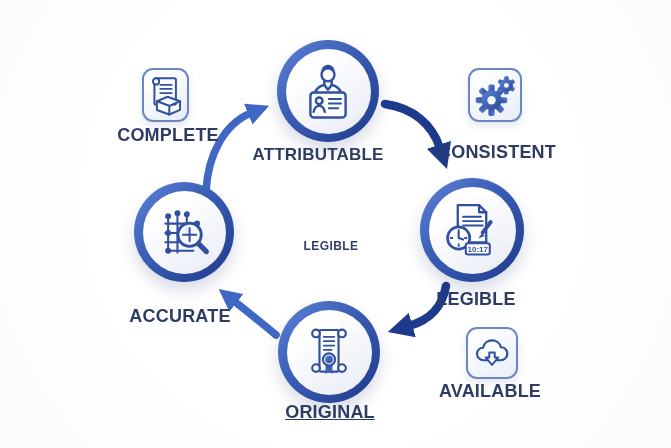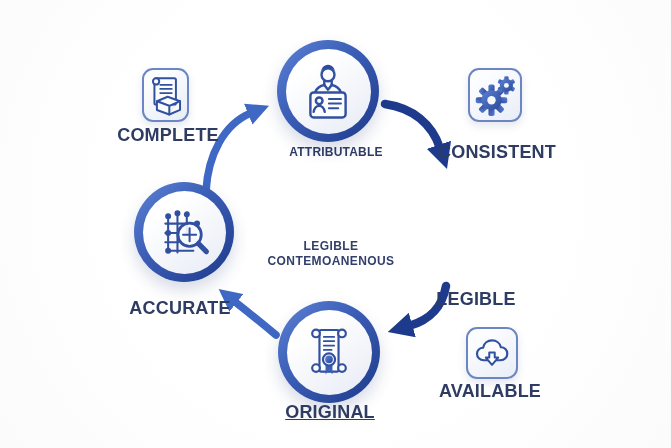--- a/index.html
+++ b/index.html
@@ -66,21 +66,21 @@
         <path d="M26,23 V27 M34,23 V27"></path>
         <path d="M16,35 C18,30 23,27.5 26,27 M34,27 C37,27.5 42,30 44,35"></path>
         <path d="M26,27 L30,32 L34,27"></path>
         <rect x="11" y="35" width="38" height="27" rx="3.5" fill="#fdfdfe"></rect>
         <circle cx="20.5" cy="44" r="3.6"></circle>
         <path d="M14.5,56 C15.5,51 18,49.5 20.5,49.5 C23,49.5 25.5,51 26.5,56"></path>
         <path d="M31,42 H44 M31,47 H44 M31,52 H41" stroke-width="2.2"></path>
       </svg>
     </div>
   </div>
-  <div class="node-label" style="left:336px;top:145px;font-size:12px;">ATTRIBUTABLE</div>
+  <div class="node-label" style="left:318px;top:145px;font-size:17px;">ATTRIBUTABLE</div>
 
   <div class="square-node" style="left:142px;top:68px;width:47px;height:54px;">
     <svg width="38" height="43" viewBox="0 0 46 52" fill="none" stroke="#31509f" stroke-width="2.4" stroke-linecap="round" stroke-linejoin="round">
       <rect x="9" y="5" width="26" height="32" rx="2" fill="#fbfcfe"></rect>
       <circle cx="11" cy="9" r="3.8" fill="#fbfcfe"></circle>
       <path d="M16,13 H30 M16,18 H30 M16,23 H30" stroke-width="2.1"></path>
       <path d="M12,33 L25,27.5 L40,33 L27,38.5 Z" fill="#fbfcfe"></path>
       <path d="M12,33 V43.5 L27,49 V38.5 Z" fill="#fbfcfe"></path>
       <path d="M40,33 V43.5 L27,49" fill="#fbfcfe"></path>
     </svg>
@@ -116,40 +116,56 @@
           <rect x="34.5" y="3.5" width="5" height="6.5" rx="1.5" transform="rotate(300,37,14)"></rect>
         </g>
         <circle cx="37" cy="14" r="7.5"></circle>
       </g>
       <circle cx="20" cy="31" r="4.8" fill="#f4f7fc"></circle>
       <circle cx="37" cy="14" r="2.8" fill="#f4f7fc"></circle>
     </svg>
   </div>
   <div class="node-label" style="left:497px;top:142px;">CONSISTENT</div>
 
+  <div class="circle-node" style="left:420px;top:178px;width:104px;height:104px;">
+    <div class="circle-inner">
+      <svg width="64" height="64" viewBox="0 0 72 72" fill="none" stroke="#31509f" stroke-width="2.6" stroke-linecap="round" stroke-linejoin="round">
+        <path d="M20,8 H44 L52,16 V50 H20 Z" fill="#fdfdfe"></path>
+        <path d="M44,8 V16 H52"></path>
+        <path d="M26,21 H46 M26,26 H48 M26,31 H48" stroke-width="2.2"></path>
+        <path d="M48,39 L57,27" stroke-width="4.4"></path>
+        <path d="M43,45.5 L47.2,40 L50.5,42.8 Z" fill="#31509f" stroke="none"></path>
+        <circle cx="21" cy="45" r="12.5" fill="#fdfdfe" stroke-width="3"></circle>
+        <path d="M21,36 V38 M30,45 H28 M21,54 V52 M12,45 H14" stroke-width="2"></path>
+        <path d="M21,45 L21,38.5 M21,45 L26,46.8" stroke-width="2.4"></path>
+        <rect x="29" y="51" width="27" height="12.5" rx="2.5" fill="#fdfdfe" stroke-width="2.3"></rect>
+        <text class="badge-time" x="42.5" y="60.5" text-anchor="middle" font-size="9" fill="#31509f" stroke="none">10:17</text>
+      </svg>
+    </div>
+  </div>
   <div class="node-label" style="left:476px;top:289px;">LEGIBLE</div>
 
   <div class="circle-node" style="left:134px;top:182px;width:100px;height:100px;">
     <div class="circle-inner">
       <svg width="56" height="56" viewBox="0 0 60 60" fill="none" stroke="#31509f" stroke-width="2.2" stroke-linecap="round" stroke-linejoin="round">
         <path d="M13,13 V50 M23,10 V52 M33,11 V33"></path>
         <path d="M10,21 H44 M10,31 H24 M10,41 H24 M13,50 H40"></path>
         <circle cx="13" cy="13" r="2.1" fill="#31509f"></circle>
         <circle cx="23" cy="10" r="2.1" fill="#31509f"></circle>
         <circle cx="33" cy="11" r="2.1" fill="#31509f"></circle>
         <circle cx="13" cy="31" r="2.1" fill="#31509f"></circle>
         <circle cx="13" cy="50" r="2.1" fill="#31509f"></circle>
         <circle cx="44" cy="21" r="2.1" fill="#31509f"></circle>
         <circle cx="36" cy="33" r="12.5" fill="rgba(248,250,253,0.9)" stroke-width="3"></circle>
         <path d="M36,26 V40 M29,33 H43" stroke-width="2.2"></path>
         <path d="M45.5,42.5 L54,51" stroke-width="5.5"></path>
       </svg>
     </div>
   </div>
-  <div class="node-label" style="left:180px;top:298px;">ACCURATE</div>
+  <div class="node-label" style="left:180px;top:306px;">ACCURATE</div>
 
   <div class="circle-node" style="left:278px;top:301px;width:102px;height:102px;">
     <div class="circle-inner">
       <svg width="52" height="57" viewBox="0 0 60 64" fill="none" stroke="#31509f" stroke-width="2.5" stroke-linecap="round" stroke-linejoin="round">
         <defs>
           <linearGradient id="sealGrad" x1="0" y1="0" x2="1" y2="1">
             <stop offset="0" stop-color="#5b82d6"></stop>
               <stop offset="1" stop-color="#2c4796"></stop>
           </linearGradient>
         </defs>
@@ -170,16 +186,15 @@
   <div class="square-node" style="left:466px;top:327px;width:52px;height:52px;">
     <svg width="40" height="40" viewBox="0 0 44 44" fill="none" stroke="#31509f" stroke-width="2.4" stroke-linecap="round" stroke-linejoin="round">      
         <path d="M13,30 C8.5,30 5.5,26.5 5.5,22.8 C5.5,19 8.5,16.2 12.2,16.2 C13.2,11.3 17.2,8.2 22,8.2 C26.8,8.2 30.8,11.3 31.8,15.7 C35.8,15.7 38.8,18.7 38.8,22.7 C38.8,26.6 35.8,30 31.3,30 Z" fill="#fbfcfe"></path>
       <path d="M19,21.5 V27 H15.2 L22,35 L28.8,27 H25 V21.5 Z" fill="#fdfdfe" stroke-width="2.2"></path>
     </svg>
   </div>
   <div class="node-label" style="left:490px;top:381px;">AVAILABLE</div>
 
   <div class="center-caption">
     <div>LEGIBLE</div>
-    <div>CONTEMOANENOUS</div>
   </div>
 
 </div>
 
 </body></html>

